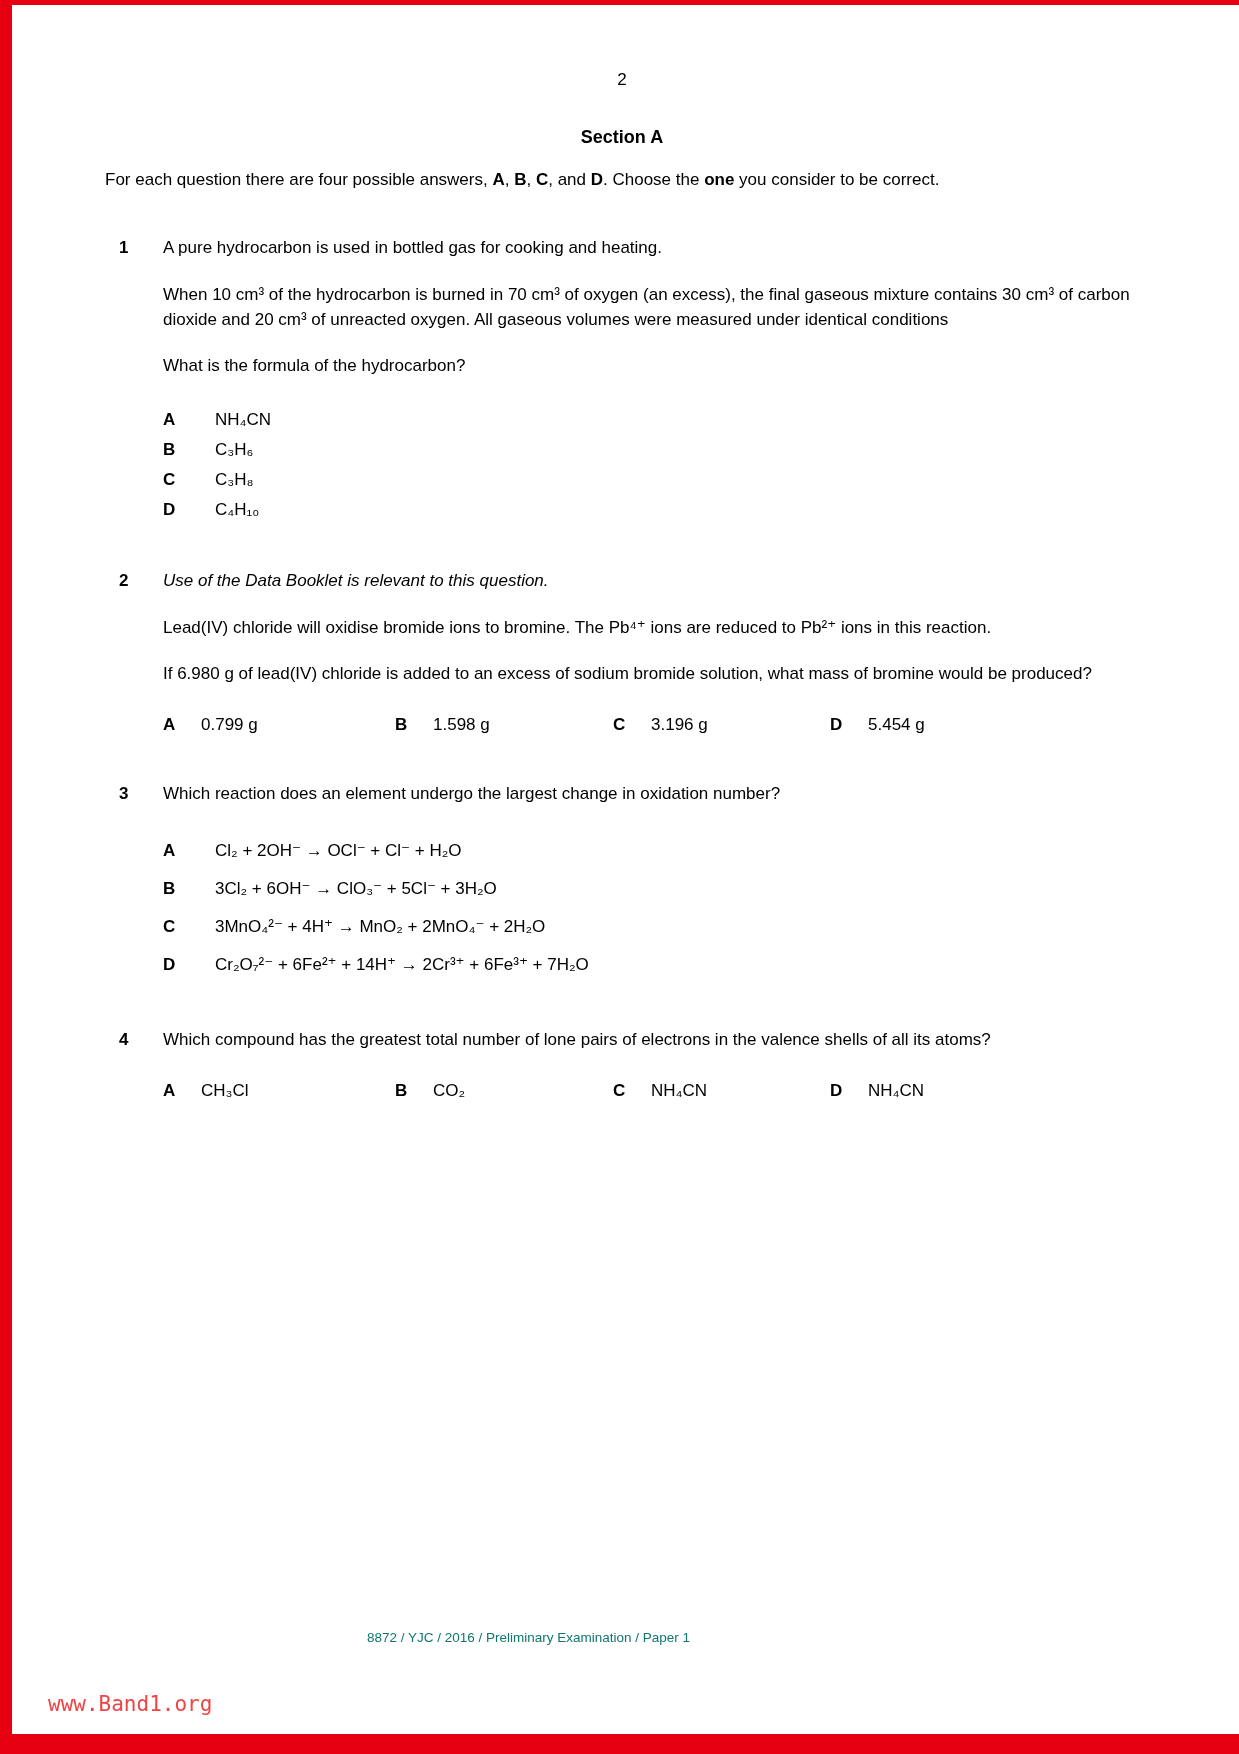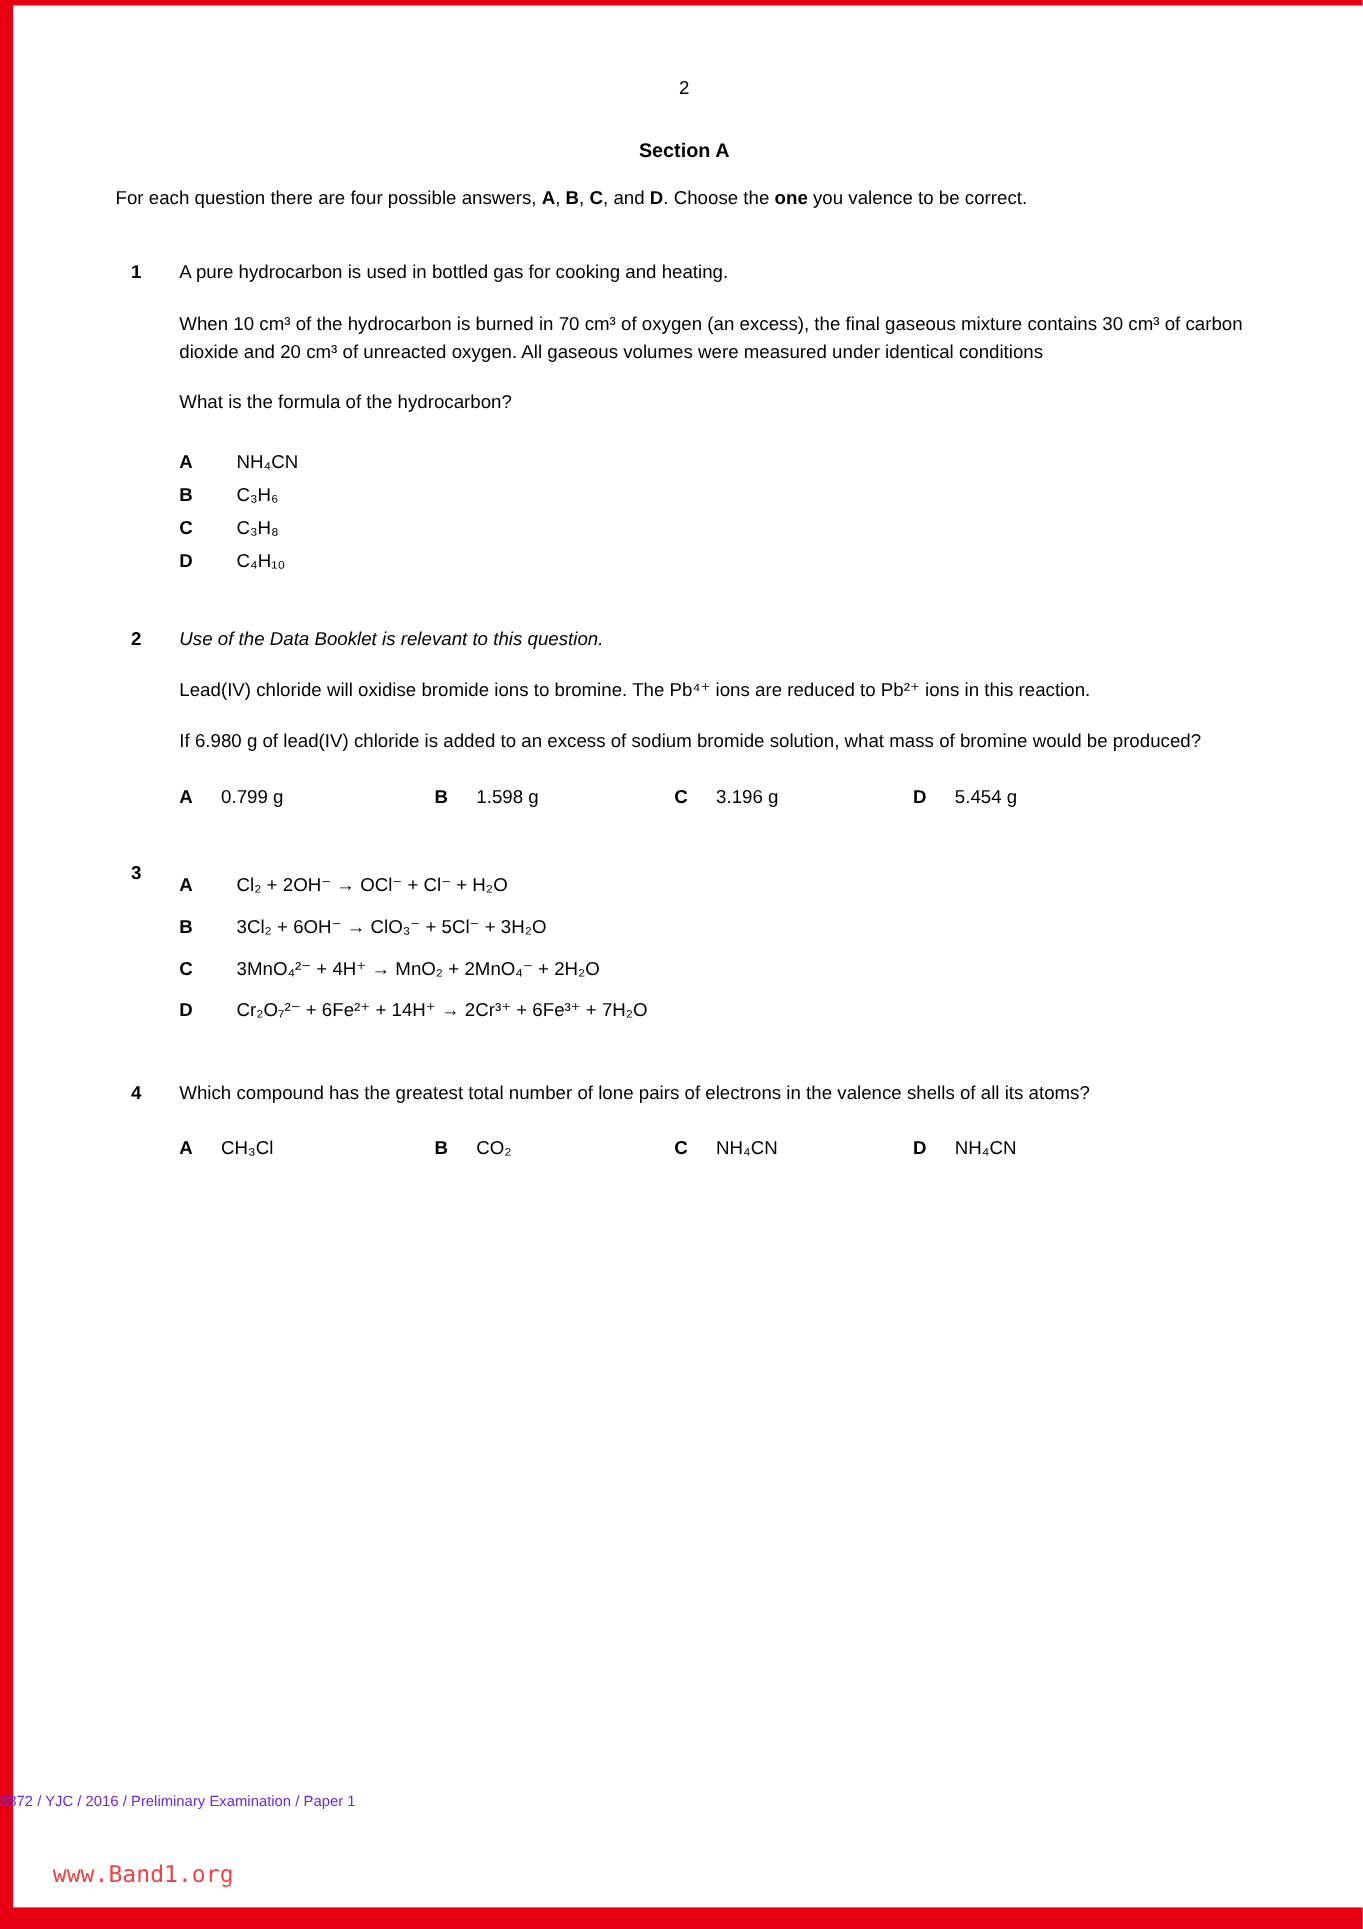--- a/index.html
+++ b/index.html
@@ -71,22 +71,23 @@
   .opts-h { display: flex; margin-top: 4px; }
   .opt-cell { display: flex; }
   .opt-cell .opt-letter { width: 38px; min-width: 38px; }
   .opt-cell:nth-child(1) { width: 232px; }
   .opt-cell:nth-child(2) { width: 218px; }
   .opt-cell:nth-child(3) { width: 217px; }
   .footer {
     position: absolute;
     left: 0; top: 1630px;
     width: 1057px;
+    text-align: center;
     font-size: 13.5px;
-    color: #6d28d9;
+    color: #0f766e;
   }
   .watermark {
     position: absolute;
     left: 48px; top: 1692px;
     font-family: "DejaVu Sans Mono", "Liberation Mono", monospace;
     font-size: 21px;
     color: #ef4444;
   }
 </style>
 </head>
@@ -94,21 +95,21 @@
 
 <div class="page">
   <div class="red-left"></div>
   <div class="red-top"></div>
 
   <div class="content">
 
     <div class="page-number">2</div>
     <div class="section-title">Section A</div>
 
-    <div class="instructions"><span>For each question there are four possible answers, </span><span class="b">A</span><span>, </span><span class="b">B</span><span>, </span><span class="b">C</span><span>, and </span><span class="b">D</span><span>. Choose the </span><span class="b">one</span><span> you valence to be correct.</span></div>
+    <div class="instructions"><span>For each question there are four possible answers, </span><span class="b">A</span><span>, </span><span class="b">B</span><span>, </span><span class="b">C</span><span>, and </span><span class="b">D</span><span>. Choose the </span><span class="b">one</span><span> you consider to be correct.</span></div>
 
     <div class="q">
       <div class="q-num">1</div>
       <div class="q-body">
         <p>A pure hydrocarbon is used in bottled gas for cooking and heating.</p>
         <p>When 10 cm³ of the hydrocarbon is burned in 70 cm³ of oxygen (an excess), the final gaseous mixture contains 30 cm³ of carbon dioxide and 20 cm³ of unreacted oxygen.  All gaseous volumes were measured under identical conditions</p>
         <p class="lastp">What is the formula of the hydrocarbon?</p>
         <div class="opts-v">
           <div class="opt-row">
             <span class="opt-letter">A</span>
@@ -153,20 +154,21 @@
             <span class="opt-letter">D</span>
             <span class="opt-text">5.454 g</span>
           </div>
         </div>
       </div>
     </div>
 
     <div class="q">
       <div class="q-num">3</div>
       <div class="q-body">
+        <p class="lastp">Which reaction does an element undergo the largest change in oxidation number?</p>
         <div class="opts-v">
           <div class="opt-row eq">
             <span class="opt-letter">A</span>
             <span class="opt-text">Cl₂ + 2OH⁻ → OCl⁻ + Cl⁻ + H₂O</span>
           </div>
           <div class="opt-row eq">
             <span class="opt-letter">B</span>
             <span class="opt-text">3Cl₂ + 6OH⁻ → ClO₃⁻ + 5Cl⁻ + 3H₂O</span>
           </div>
           <div class="opt-row eq">

